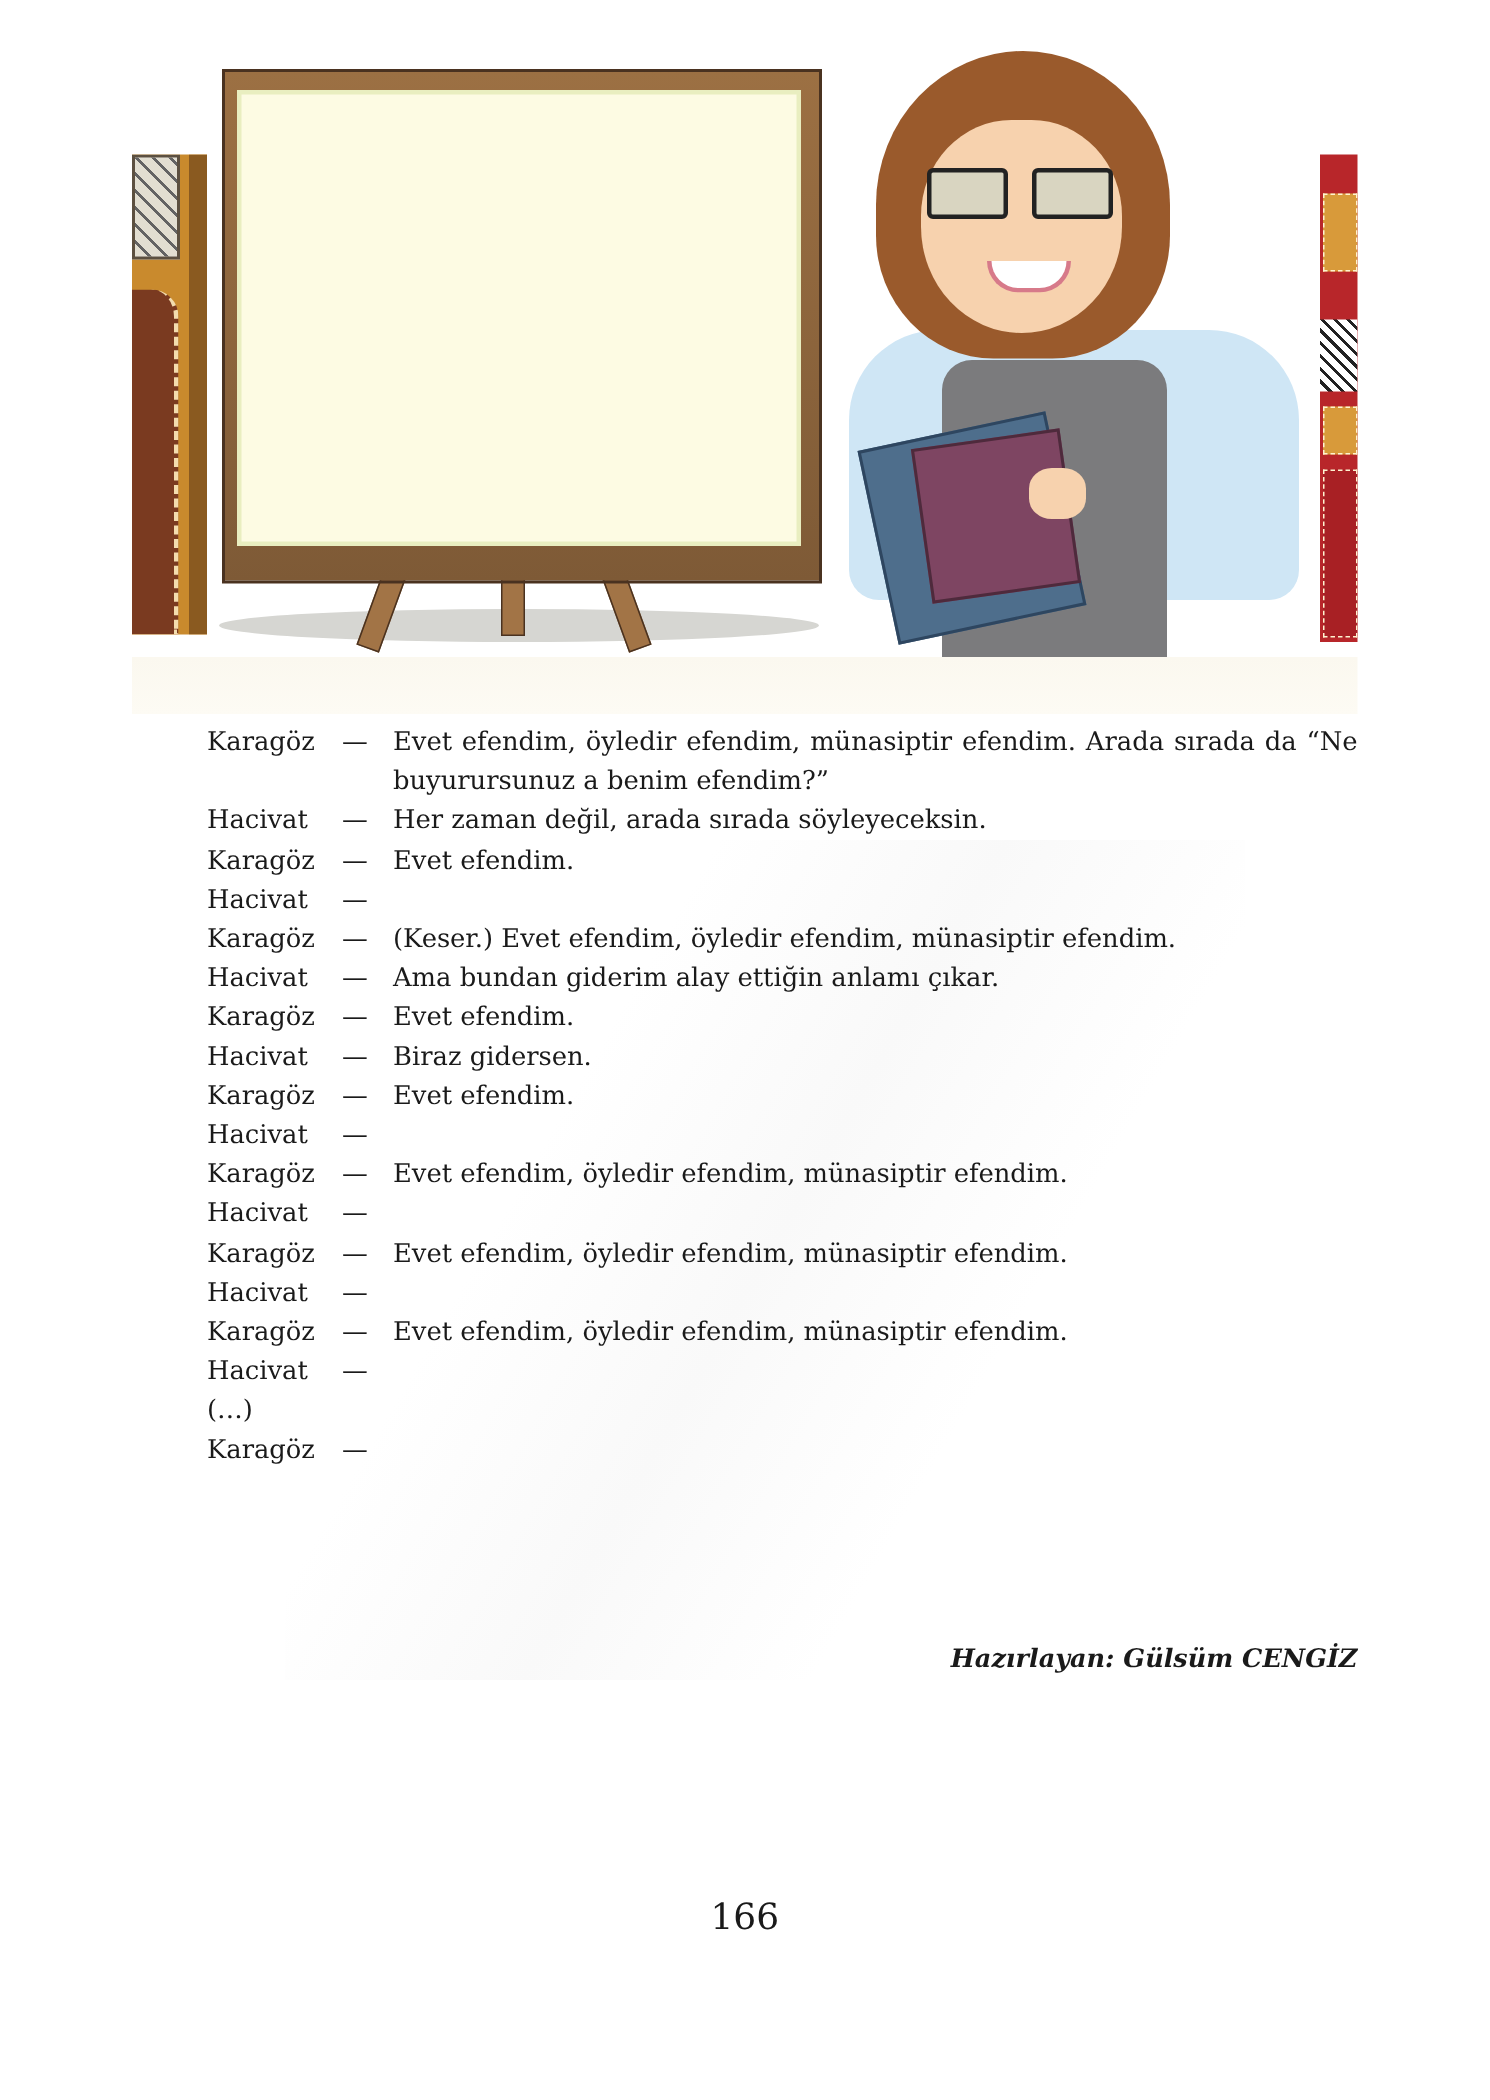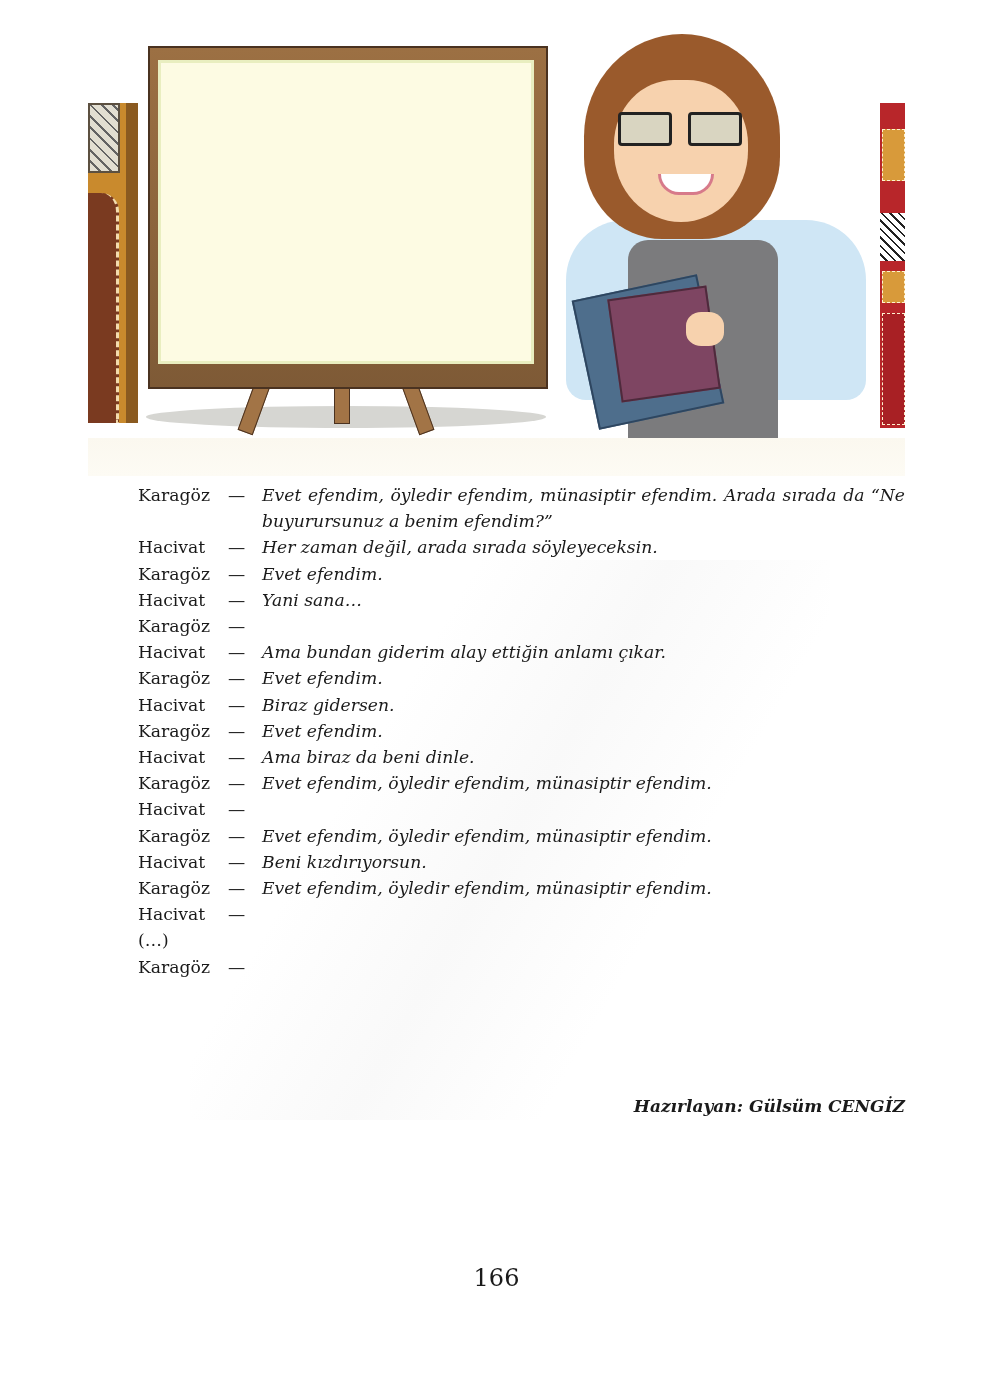--- a/index.html
+++ b/index.html
@@ -28,21 +28,21 @@
   .teacher .shirt { position: absolute; left: 8px; top: 190px; width: 300px; height: 180px; background: #cfe6f5; border-radius: 60px 60px 20px 20px; }
   .teacher .vest { position: absolute; left: 70px; top: 210px; width: 150px; height: 198px; background: #7b7b7d; border-radius: 20px 20px 0 0; }
   .teacher .book-blue { position: absolute; left: 26px; top: 256px; width: 124px; height: 128px; background: #4e6e8c; transform: rotate(-12deg); border: 2px solid #2e4660; }
   .teacher .book-purple { position: absolute; left: 56px; top: 262px; width: 96px; height: 100px; background: #7e4562; transform: rotate(-8deg); border: 2px solid #4e2a3c; }
   .teacher .hand { position: absolute; left: 128px; top: 282px; width: 38px; height: 34px; background: #f7d2ae; border-radius: 40%; }
 
   .dialogue { position: absolute; left: 138px; top: 482px; width: 767px; font-size: 17.2px; line-height: 26.2px; }
   .line { display: flex; }
   .speaker { width: 90px; flex: none; }
   .dash { width: 34px; flex: none; }
-  .speech { flex: 1; text-align: justify; font-style: italic; }
+  .speech { flex: 1; text-align: justify; }
   .credit { position: absolute; right: 88px; top: 1096px; font-family: "DejaVu Serif", serif; font-weight: bold; font-style: italic; font-size: 17px; }
   .page-number { position: absolute; left: 0; width: 993px; top: 1264px; text-align: center; font-size: 24px; }
   .watermark { position: absolute; left: 190px; top: 560px; width: 640px; height: 560px; background: linear-gradient(120deg, rgba(240,240,240,0) 30%, rgba(238,238,238,0.35) 50%, rgba(240,240,240,0) 70%); pointer-events: none; }
 </style>
 </head>
 <body>
 
 <div class="illustration">
   <div class="side-left">
     <div class="lattice"></div>
@@ -92,25 +92,25 @@
       <span class="speech">Her zaman değil, arada sırada söyleyeceksin.</span>
     </div>
   <div class="line">
       <span class="speaker">Karagöz</span>
       <span class="dash">—</span>
       <span class="speech">Evet efendim.</span>
     </div>
   <div class="line">
       <span class="speaker">Hacivat</span>
       <span class="dash">—</span>
-      <span class="speech">Yani sana…</span>
     </div>
   <div class="line">
       <span class="speaker">Karagöz</span>
       <span class="dash">—</span>
+      <span class="speech">(Keser.) Evet efendim, öyledir efendim, münasiptir efendim.</span>
     </div>
   <div class="line">
       <span class="speaker">Hacivat</span>
       <span class="dash">—</span>
       <span class="speech">Ama bundan giderim alay ettiğin anlamı çıkar.</span>
     </div>
   <div class="line">
       <span class="speaker">Karagöz</span>
       <span class="dash">—</span>
       <span class="speech">Evet efendim.</span>
@@ -121,40 +121,38 @@
       <span class="speech">Biraz gidersen.</span>
     </div>
   <div class="line">
       <span class="speaker">Karagöz</span>
       <span class="dash">—</span>
       <span class="speech">Evet efendim.</span>
     </div>
   <div class="line">
       <span class="speaker">Hacivat</span>
       <span class="dash">—</span>
-      <span class="speech">Ama biraz da beni dinle.</span>
     </div>
   <div class="line">
       <span class="speaker">Karagöz</span>
       <span class="dash">—</span>
       <span class="speech">Evet efendim, öyledir efendim, münasiptir efendim.</span>
     </div>
   <div class="line">
       <span class="speaker">Hacivat</span>
       <span class="dash">—</span>
     </div>
   <div class="line">
       <span class="speaker">Karagöz</span>
       <span class="dash">—</span>
       <span class="speech">Evet efendim, öyledir efendim, münasiptir efendim.</span>
     </div>
   <div class="line">
       <span class="speaker">Hacivat</span>
       <span class="dash">—</span>
-      <span class="speech">Beni kızdırıyorsun.</span>
     </div>
   <div class="line">
       <span class="speaker">Karagöz</span>
       <span class="dash">—</span>
       <span class="speech">Evet efendim, öyledir efendim, münasiptir efendim.</span>
     </div>
   <div class="line">
       <span class="speaker">Hacivat</span>
       <span class="dash">—</span>
     </div>

